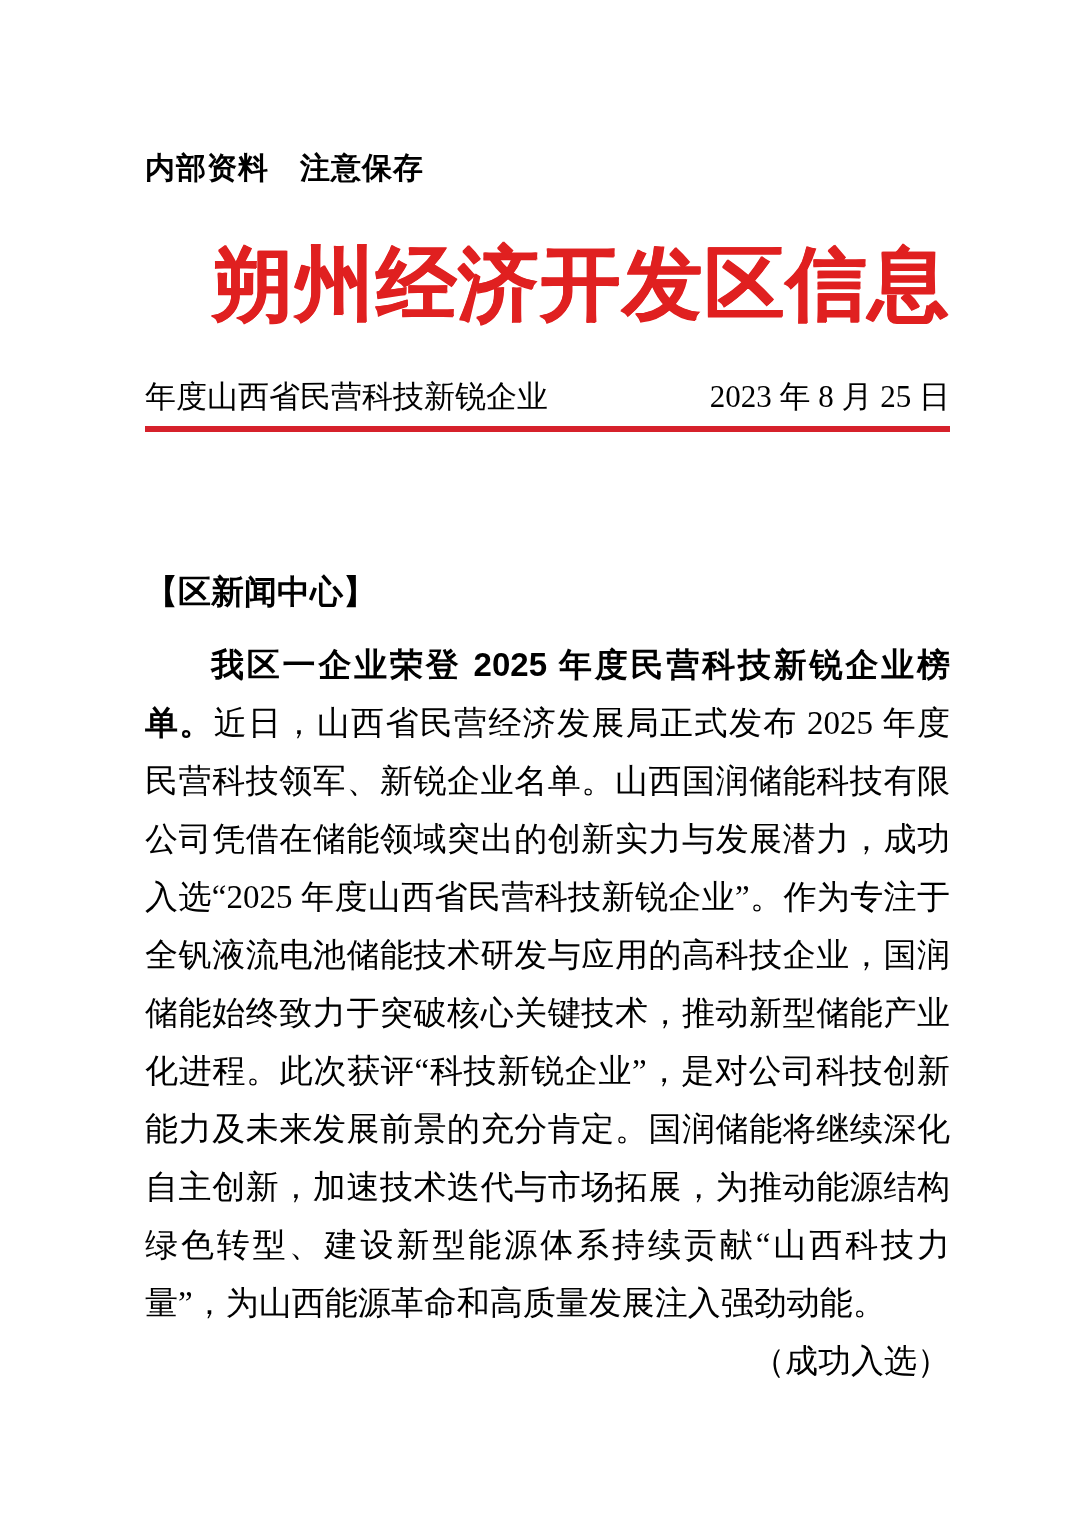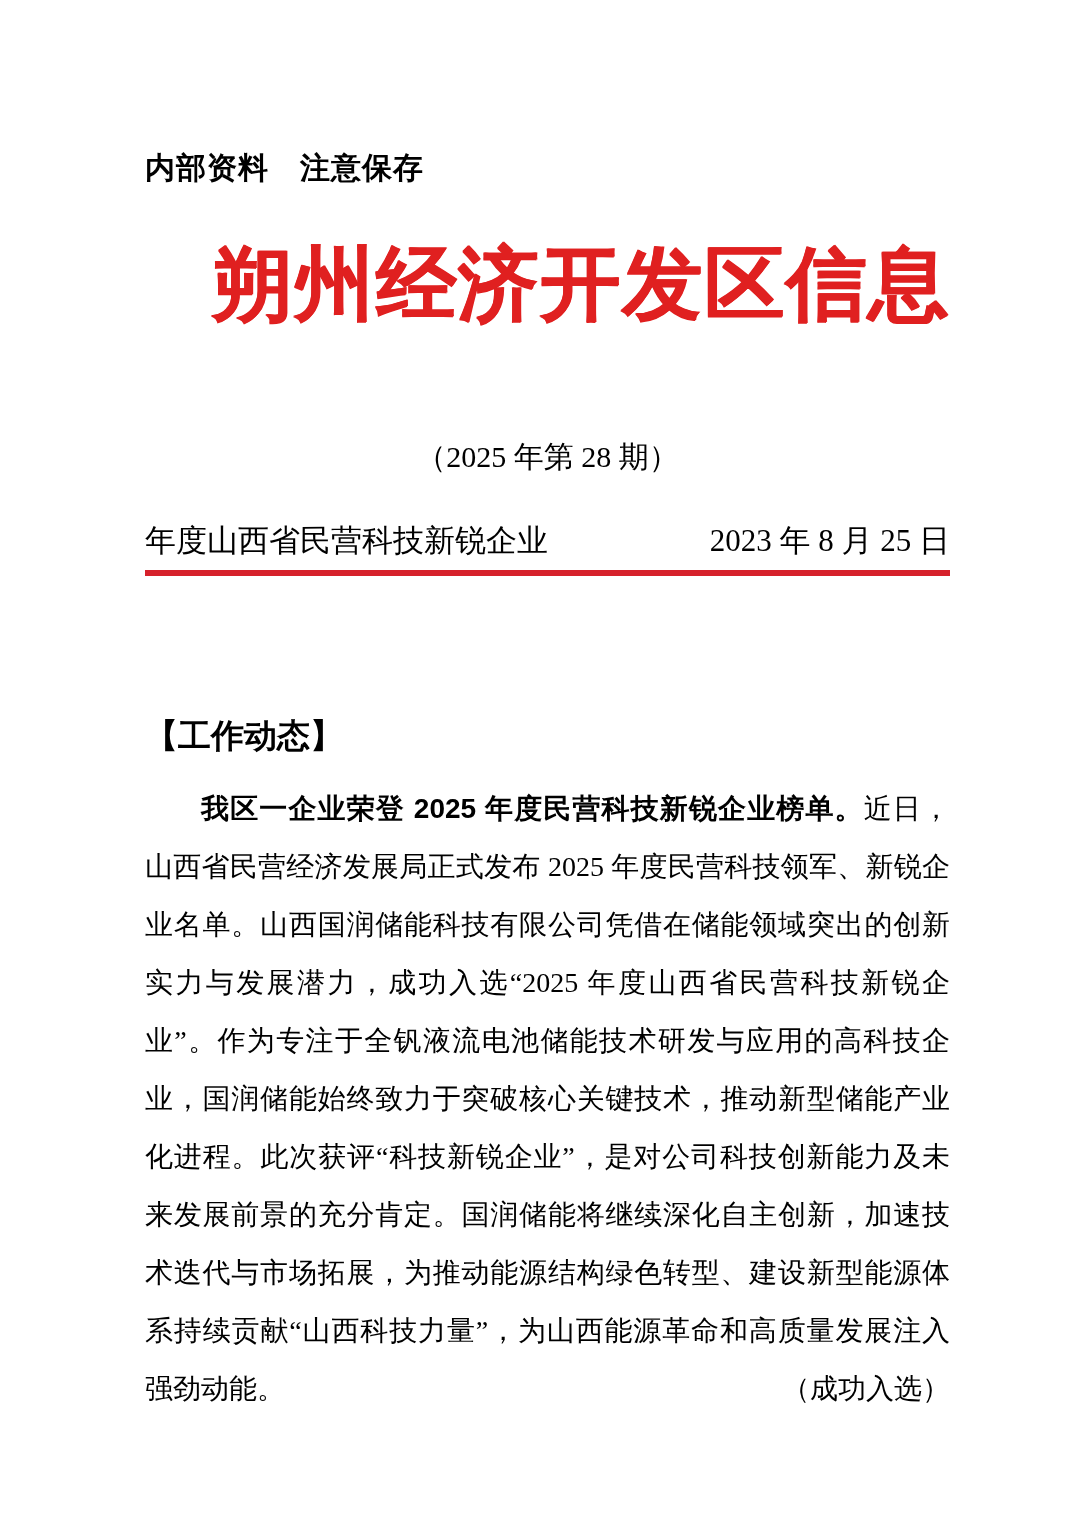--- a/index.html
+++ b/index.html
@@ -55,21 +55,21 @@
   }
   .section-header {
     margin-top: 140px;
     font-family: "Liberation Sans", sans-serif;
     font-weight: bold;
     font-size: 33px;
     line-height: 40px;
   }
   .article {
     margin-top: 24px;
-    font-size: 28px;
+    font-size: 33px;
     line-height: 58px;
     text-align: justify;
     text-indent: 2em;
   }
   .article .lead {
     font-family: "Liberation Sans", sans-serif;
     font-weight: bold;
   }
   .article .byline {
     float: right;
@@ -78,29 +78,28 @@
 </style>
 </head>
 <body>
 
 <div class="page">
 
   <div class="notice">内部资料　注意保存</div>
 
   <h1 class="masthead-title">朔州经济开发区信息</h1>
 
-  <div class="issue-line">（2025 年第 28 期）</div>
 
   <div class="mast-row">
     <span>年度山西省民营科技新锐企业</span>
     <span>2023 年 8 月 25 日</span>
   </div>
 
   <div class="red-rule"></div>
 
-  <div class="section-header">【工作动态】</div>
+  <div class="section-header">【区新闻中心】</div>
 
   <p class="article">
     <span class="lead">我区一企业荣登 2025 年度民营科技新锐企业榜单。</span><span>近日，山西省民营经济发展局正式发布 2025 年度民营科技领军、新锐企业名单。山西国润储能科技有限公司凭借在储能领域突出的创新实力与发展潜力，成功入选“2025 年度山西省民营科技新锐企业”。作为专注于全钒液流电池储能技术研发与应用的高科技企业，国润储能始终致力于突破核心关键技术，推动新型储能产业化进程。此次获评“科技新锐企业”，是对公司科技创新能力及未来发展前景的充分肯定。国润储能将继续深化自主创新，加速技术迭代与市场拓展，为推动能源结构绿色转型、建设新型能源体系持续贡献“山西科技力量”，为山西能源革命和高质量发展注入强劲动能。</span>
     <span class="byline">（成功入选）</span>
   </p>
 
 </div>
 
 </body></html>

